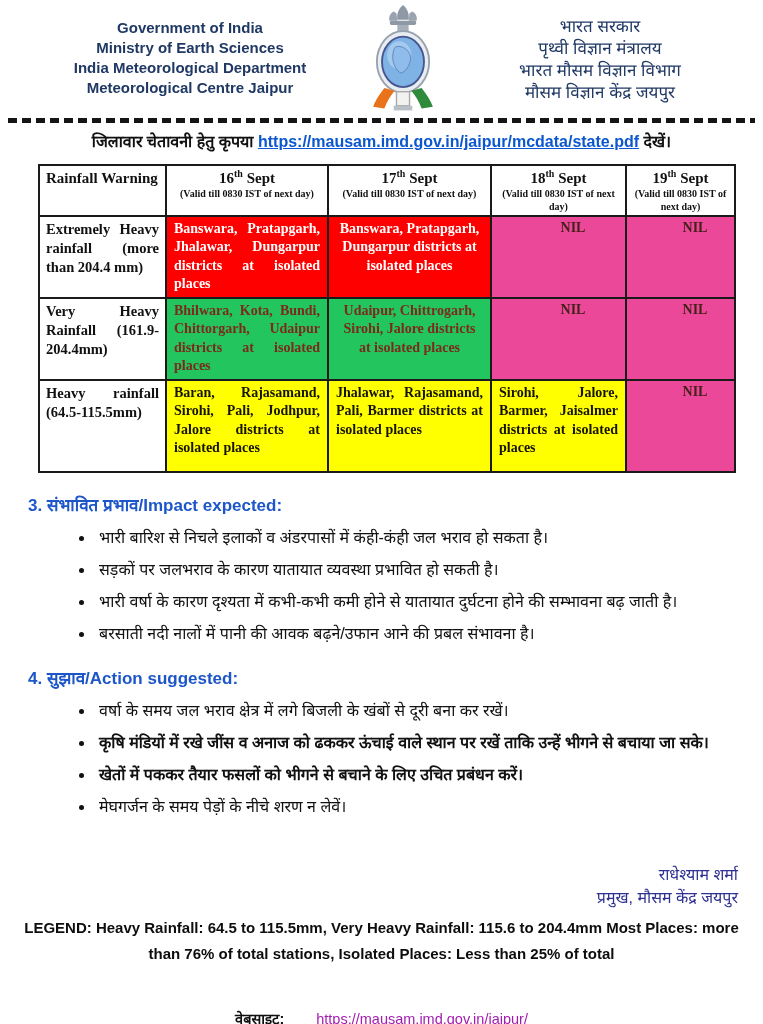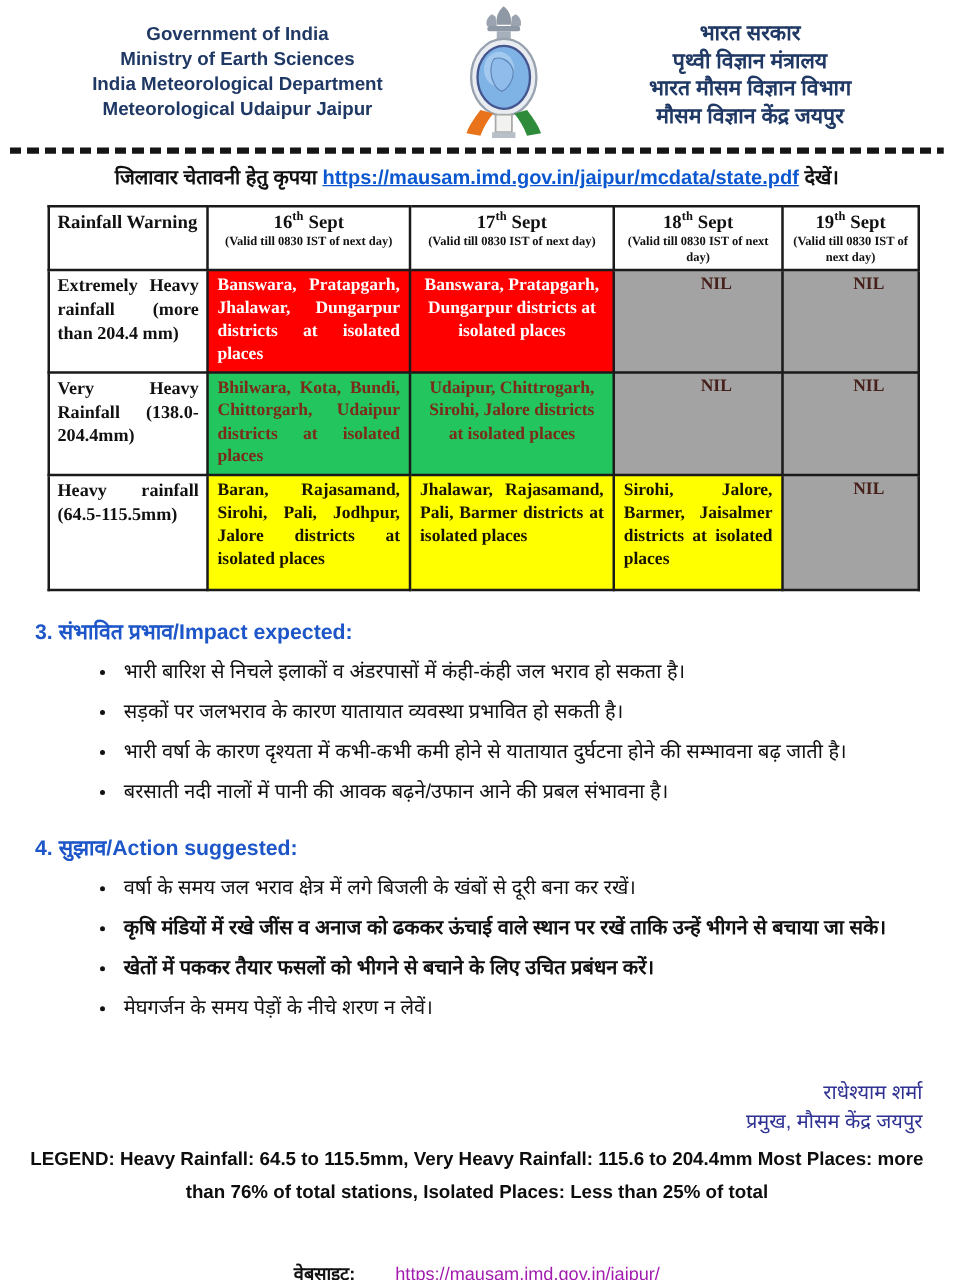--- a/index.html
+++ b/index.html
@@ -10,21 +10,21 @@
     color: #111;
   }
   .page { position: relative; width: 763px; height: 772px; background: #fff; }
 
   
   .hdr { display: flex; justify-content: space-between; align-items: flex-start; padding: 10px 28px 0 40px; }
   .hdr-en { width: 300px; text-align: center; margin-top: 8px;
     font-weight: bold; font-size: 15px; line-height: 20px; color: #1F3864; }
   .hdr-logo { width: 110px; height: 112px; display: flex; justify-content: center; margin-top: -6px; }
   .hdr-hi { width: 270px; text-align: center; margin-top: 6px;
-    font-weight: bold; font-size: 17px; line-height: 22px; color: #1F3864; }
+    font-weight: normal; font-size: 17px; line-height: 22px; color: #1F3864; }
 
   .dashes { margin: 2px 8px 0 8px; height: 5px;
     background: repeating-linear-gradient(90deg, #151515 0 9px, transparent 9px 14px);
   }
 
   
   .notice { text-align: center; margin-top: 7px; font-size: 16px; font-weight: bold; color: #111; }
   .notice a { color: #0B57D0; text-decoration: underline; font-family: "Liberation Sans", sans-serif; }
 
   
@@ -39,21 +39,21 @@
   .date .mo { margin-left: 4px; }
   .valid { font-size: 10px; font-weight: bold; line-height: 1.25; margin-top: 1px; }
   td.lbl { background: #fff; color: #111; font-weight: bold; font-size: 14.5px; line-height: 1.3;
     padding: 3px 6px; text-align: justify; }
   td.cell { font-weight: bold; font-size: 14px; line-height: 1.32; padding: 3px 7px; margin-top: 29px; }
   td.just { text-align: justify; }
   td.ctr  { text-align: center; }
   td.red { background: #FF0000; color: #ffffff; }
   td.org { background: #22c55e; color: #7B2A1B; }
   td.yel { background: #FFFF00; color: #161400; }
-  td.grn { background: #a3a3a3; color: #46201a; text-align: center; font-weight: bold; font-size: 14px; padding-top: 3px; padding-left: 29px; }
+  td.grn { background: #ec4899; color: #46201a; text-align: center; font-weight: bold; font-size: 14px; padding-top: 3px; padding-left: 29px; }
   tr.r1 { height: 74px; } tr.r2 { height: 68px; } tr.r3 { height: 92px; }
 
   
   .sec { margin: 20px 0 0 28px; font-size: 17px; font-weight: bold; color: #1D56C8;
     font-family: "Liberation Sans", "DejaVu Sans", sans-serif; }
   ul.blist { margin: 10px 30px 0 95px; list-style: disc; color: #111; }
   ul.blist li { font-size: 16px; line-height: 1.5; margin-bottom: 8px; padding-left: 4px; }
   ul.blist li.b { font-weight: bold; }
 
   
@@ -72,21 +72,21 @@
 </head>
 <body>
 
 <div class="page">
 
   <header class="hdr">
     <div class="hdr-en">
       <div>Government of India</div>
       <div>Ministry of Earth Sciences</div>
       <div>India Meteorological Department</div>
-      <div>Meteorological Udaipur Jaipur</div>
+      <div>Meteorological Centre Jaipur</div>
     </div>
 
     <div class="hdr-logo">
       <svg width="100" height="112" viewBox="0 0 100 120" aria-hidden="true">
 
         <path d="M50 1 C45 5 43 11 44 17 L56 17 C57 11 55 5 50 1 Z" fill="#8F99A6"></path>
         <path d="M40 8 C36 10 34.5 14 35.5 18 L44 18 L43 10 Z" fill="#9AA3AF"></path>
         <path d="M60 8 C64 10 65.5 14 64.5 18 L56 18 L57 10 Z" fill="#9AA3AF"></path>
         <rect x="36" y="18" width="28" height="4.5" rx="1.5" fill="#8F99A6"></rect>
         <rect x="44" y="22.5" width="12" height="7" fill="#A7AFBA"></rect>
@@ -149,21 +149,21 @@
     </thead>
     <tbody>
       <tr class="r1">
         <td class="lbl">Extremely Heavy rainfall (more than 204.4 mm)</td>
         <td class="cell red just">Banswara, Pratapgarh, Jhalawar, Dungarpur districts at isolated places</td>
         <td class="cell red ctr">Banswara, Pratapgarh, Dungarpur districts at isolated places</td>
         <td class="grn">NIL</td>
         <td class="grn">NIL</td>
       </tr>
       <tr class="r2">
-        <td class="lbl">Very Heavy Rainfall (138.0-204.4mm)</td>
+        <td class="lbl">Very Heavy Rainfall (161.9-204.4mm)</td>
         <td class="cell org just">Bhilwara, Kota, Bundi, Chittorgarh, Udaipur districts at isolated places</td>
         <td class="cell org ctr">Udaipur, Chittrogarh, Sirohi, Jalore districts at isolated places</td>
         <td class="grn">NIL</td>
         <td class="grn">NIL</td>
       </tr>
       <tr class="r3">
         <td class="lbl">Heavy rainfall (64.5-115.5mm)</td>
         <td class="cell yel just">Baran, Rajasamand, Sirohi, Pali, Jodhpur, Jalore districts at isolated places</td>
         <td class="cell yel just">Jhalawar, Rajasamand, Pali, Barmer districts at isolated places</td>
         <td class="cell yel just">Sirohi, Jalore, Barmer, Jaisalmer districts at isolated places</td>

